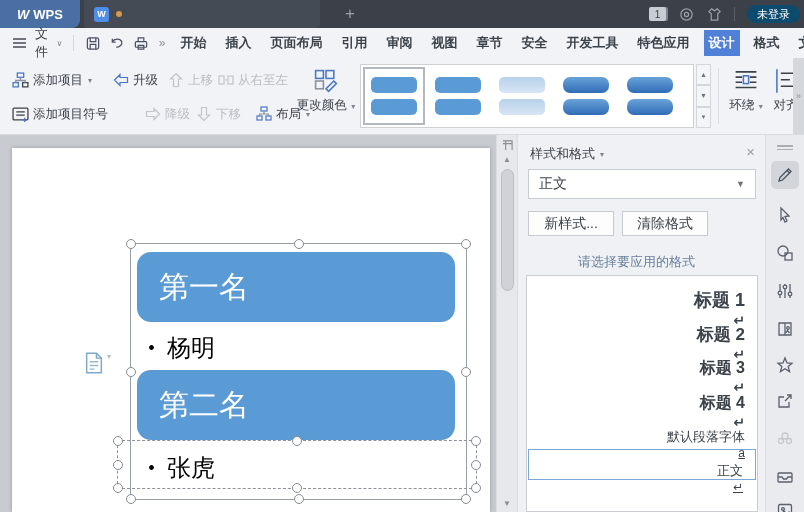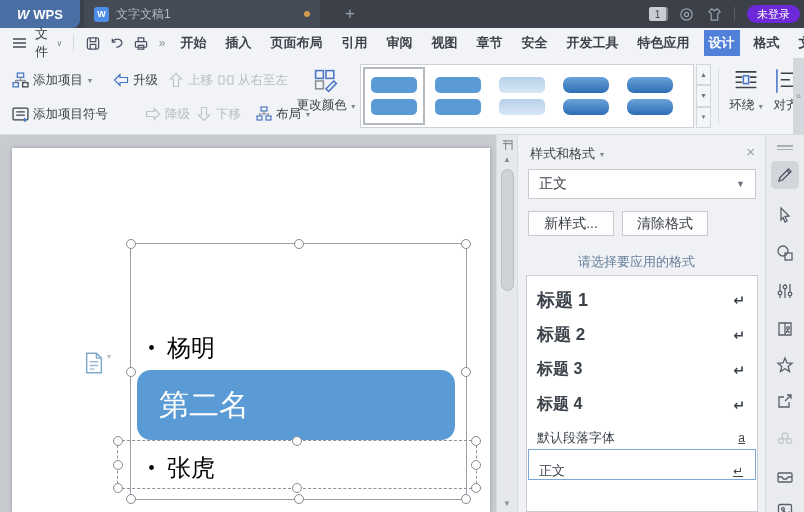--- a/index.html
+++ b/index.html
@@ -20,21 +20,21 @@
   .doc-label { color:#b4bbc6; font-size:12px; flex:1; }
   .mod-dot { width:6px; height:6px; border-radius:50%; background:#d29a4e; }
   .tab-plus { position:absolute; left:336px; top:0; width:28px; height:28px; color:#9aa1ab;
               font-size:17px; display:flex; align-items:center; justify-content:center; }
   .tb-right { position:absolute; right:0; top:0; height:28px; display:flex; align-items:center; gap:12px; padding-right:4px; }
   .count-badge { width:17px; height:14px; background:#c9cdd3; color:#3b4049; font-size:10px;
                  display:flex; align-items:center; justify-content:center; border-radius:2px;
                  box-shadow:2px 0 0 #7d838c; }
   .tb-ico { width:16px; height:16px; display:flex; align-items:center; justify-content:center; }
   .tb-sep { width:1px; height:14px; background:#596069; }
-  .login-pill { height:18px; background:#6d28d9; color:#fff; font-size:11px; border-radius:9px;
+  .login-pill { height:18px; background:#0c4a6e; color:#fff; font-size:11px; border-radius:9px;
                 display:flex; align-items:center; padding:0 10px; }
 
   
   .menubar { position:absolute; left:0; top:28px; width:804px; height:30px; background:#f1f3f6;
              display:flex; align-items:center; font-size:13px; color:#3c424a; }
   .mb-left { display:flex; align-items:center; gap:8px; padding-left:12px; }
   .mb-sep { width:1px; height:16px; background:#d3d7dc; margin:0 3px; }
   .mb-chev { font-size:8px; color:#7d838c; }
   .mb-more { color:#8a919b; font-size:12px; margin:0 2px; }
   .mb-tabs { display:flex; gap:9px; margin-left:8px;font-weight:bold; }
@@ -109,21 +109,21 @@
   .combo { position:absolute; left:10px; top:34px; width:228px; height:30px; background:#fff;
            border:1px solid #c7cbd1; display:flex; align-items:center; padding:0 10px; font-size:14px; }
   .combo .dd { margin-left:auto; font-size:9px; color:#6b727c; }
   .p-btn { position:absolute; top:76px; height:25px; background:#fdfdfd; border:1px solid #c7cbd1;
            font-size:14px; color:#3c424a; display:flex; align-items:center; justify-content:center; }
   .p-btn.b1 { left:10px; width:86px; }
   .p-btn.b2 { left:104px; width:86px; }
   .p-hint { position:absolute; left:12px; top:118px; color:#68809c;margin-left:48px; }
   .stylelist { position:absolute; left:8px; top:140px; width:232px; height:237px; background:#fff;
                border:1px solid #c9cdd3; overflow:hidden; }
-  .srow { position:relative; height:35px; display:flex; align-items:center; padding:12px 12px 0 10px; }
+  .srow { position:relative; height:35px; display:flex; align-items:flex-end; padding:12px 12px 0 10px;flex-direction:column; }
   .srow .mark { margin-left:auto; font-size:14px; color:#3c424a; }
   .srow.h1 { font-weight:bold; font-size:18px; }
   .srow.h2 { font-weight:bold; font-size:17px; }
   .srow.h3 { font-weight:bold; font-size:16px; }
   .srow.h4 { font-weight:bold; font-size:16px; }
   .srow.sm { font-size:13px; height:31px; }
   .srow.sel { border:1px solid #7da7d8; height:31px; margin:2px 1px; }
   .srow.sm .mark { font-size:12px; text-decoration:underline; }
 
   
@@ -143,21 +143,20 @@
 
 <div id="app">
 
   <div class="titlebar">
     <div class="wps-tab">
       <span class="wps-logo">W</span>
       <span>WPS</span>
     </div>
     <div class="doc-tab">
       <span class="doc-icon">W</span>
-      <span class="doc-label">文字文稿1</span>
       <span class="mod-dot"></span>
     </div>
     <div class="tab-plus">+</div>
     <div class="tb-right">
       <span class="count-badge">1</span>
       <span class="tb-ico">
         <svg width="15" height="15" viewBox="0 0 16 16" fill="none" stroke="#9aa1ab" stroke-width="1.3">
           <circle cx="8" cy="8" r="6"></circle>
             <circle cx="8" cy="8" r="2.2"></circle>
         </svg>
@@ -366,20 +365,21 @@
     <div class="handle h-tl"></div>
     <div class="handle h-tm"></div>
     <div class="handle h-tr"></div>
     <div class="handle h-ml"></div>
     <div class="handle h-mr"></div>
     <div class="handle h-bl"></div>
     <div class="handle h-bm"></div>
     <div class="handle h-br"></div>
   </div>
 
+  <div class="sbar" style="top:252px;">第一名</div>
   <div class="sbullet" style="top:332px;">
     <span class="dot">•</span>
     <span>杨明</span>
   </div>
   <div class="sbar" style="top:370px;">第二名</div>
 
   <div class="inner-frame">
     <div class="handle h-tl"></div>
     <div class="handle h-tm"></div>
     <div class="handle h-tr"></div>

